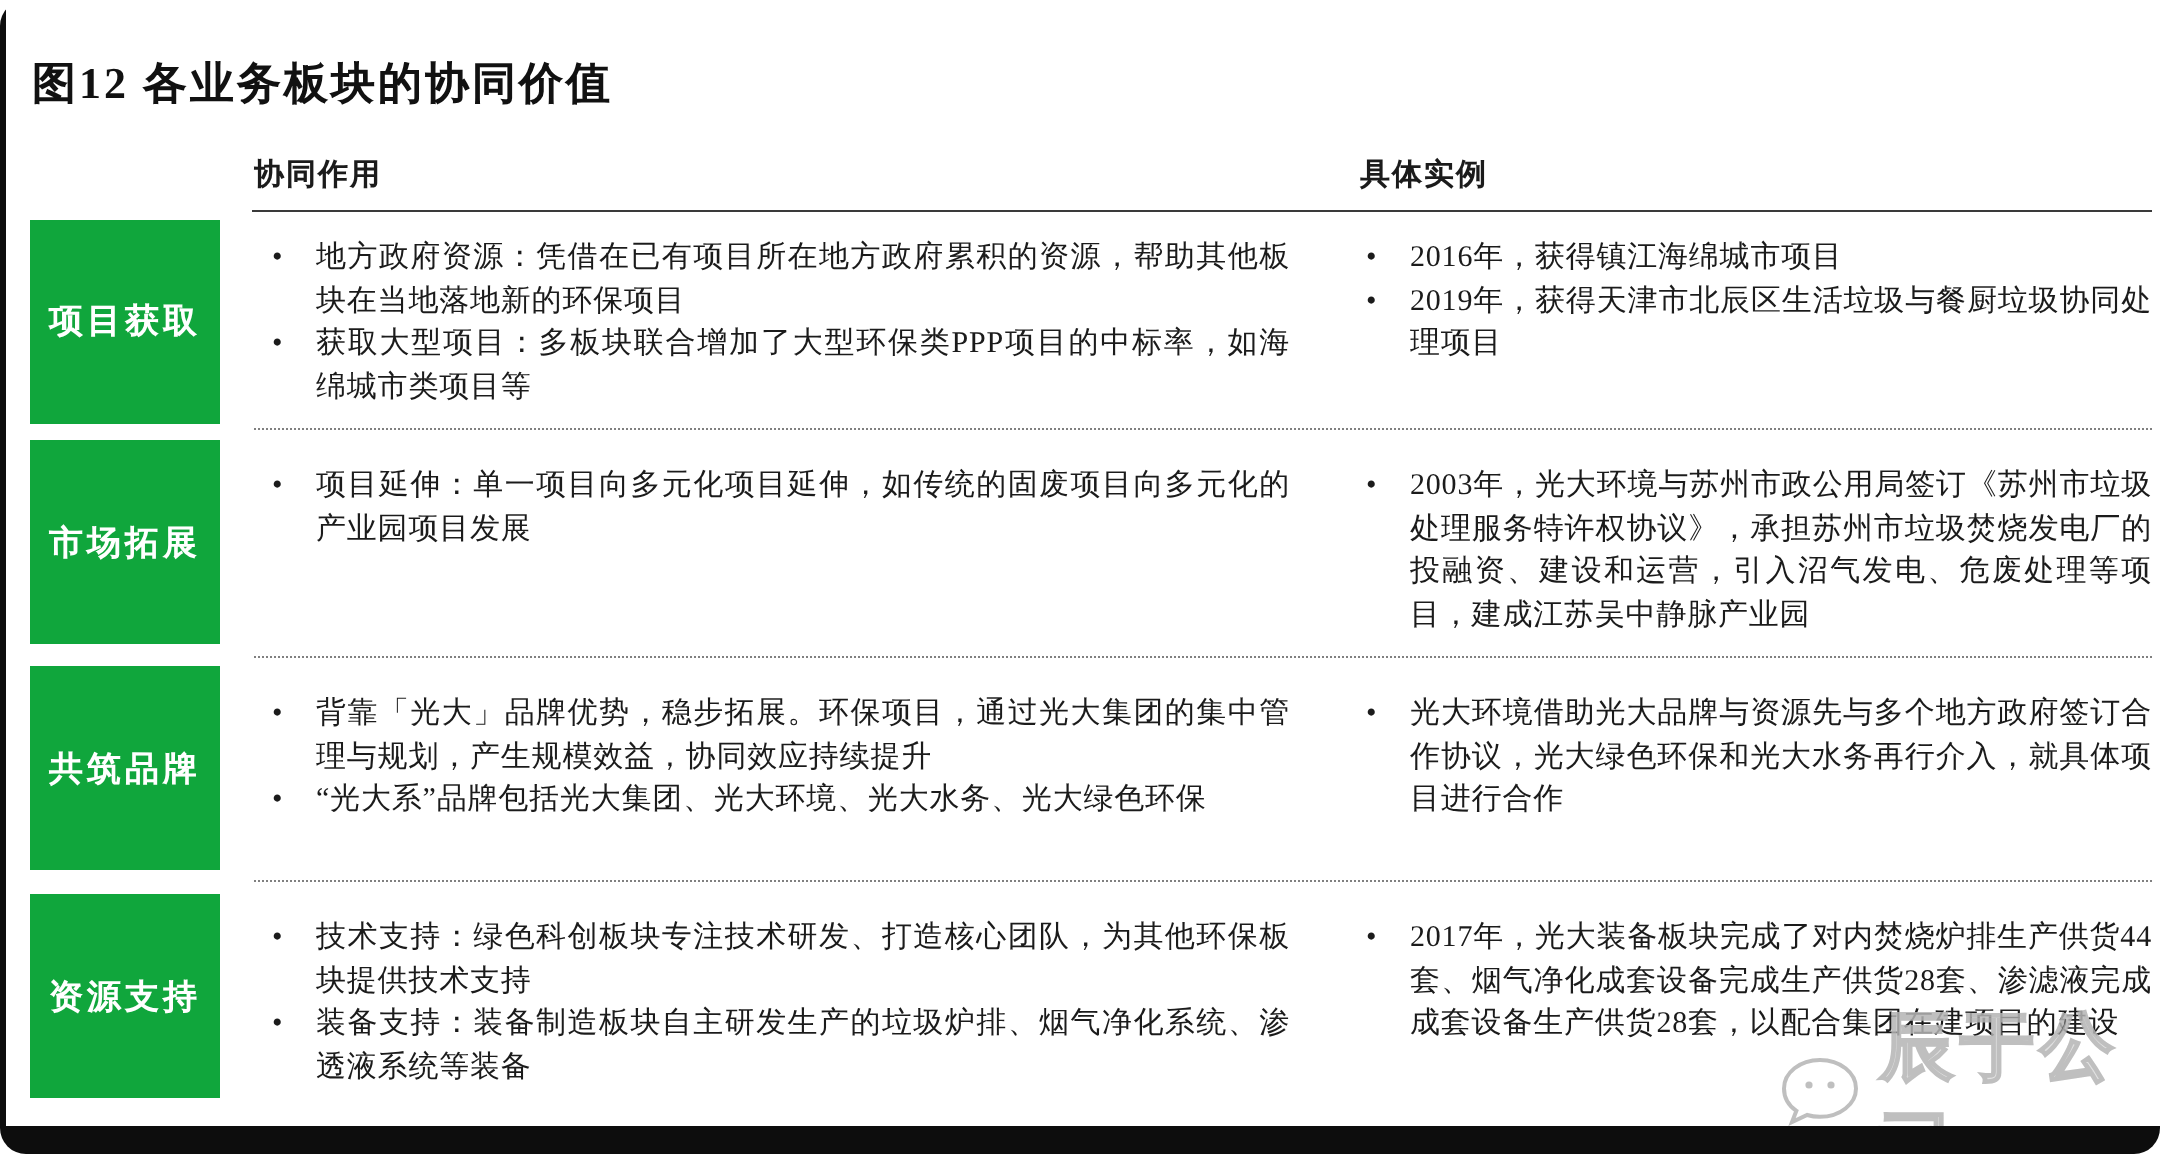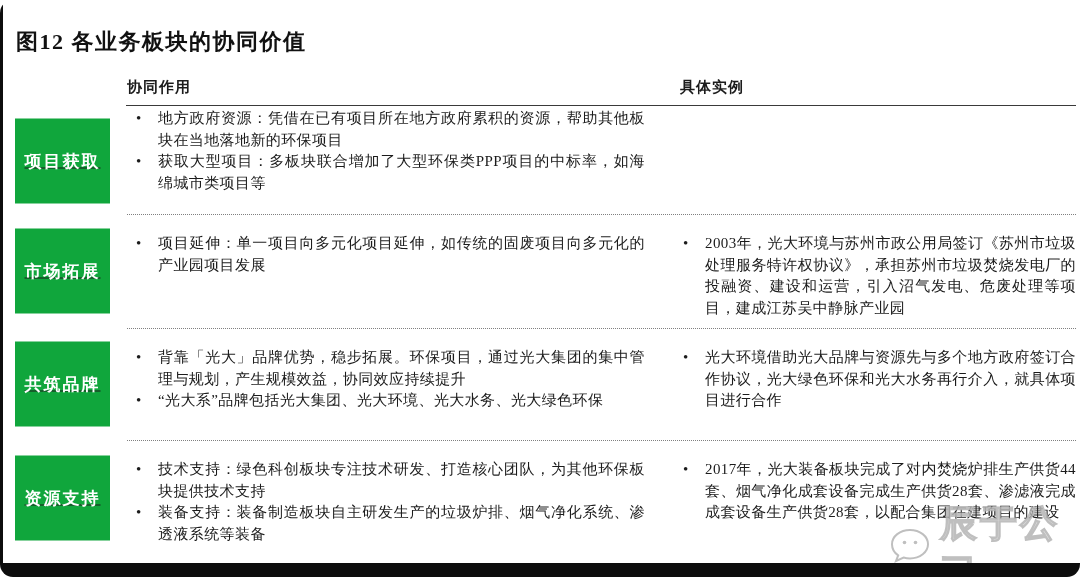--- a/index.html
+++ b/index.html
@@ -23,31 +23,31 @@
   .rows { position:absolute; left:0; top:107px; width:1080px; }
   .row  { position:relative; width:1080px; }
   .row.r1 { height:107px; }
   .row.r2 { height:114px; }
   .row.r3 { height:112px; }
   .row.r4 { height:116px; }
   .sep { position:absolute; left:127px; right:4px; top:0; border-top:1px dotted #808080; }
 
   .label-box {
     position:absolute; left:15px; top:50%; transform:translateY(-50%);
-    width:95px; height:85px; background:var(--accent,#10A63C);
-    display:flex; align-items:center; justify-content:center;text-decoration:underline;
+    width:95px; height:102px; background:var(--accent,#10A63C);
+    display:flex; align-items:center; justify-content:center;
   }
   .label-box span {
     color:#ffffff; font-size:17px; font-weight:bold; letter-spacing:2px;
   }
 
   ul.col { position:absolute; margin:0; padding:0; list-style:none; top:0; }
   .left-col  { left:133px; width:512px; }
   .right-col { left:680px; width:396px; }
-  .r1 ul.col { padding-top:1px; }
+  .r1 ul.col { padding-top:12px; }
   .r2 ul.col, .r3 ul.col, .r4 ul.col { padding-top:19px; }
   ul.col li {
     position:relative; padding-left:25px; font-size:15px; line-height:21.5px;
     letter-spacing:0.4px; text-align:justify;
   }
   ul.col li::before { content:"•"; position:absolute; left:3px; top:0; }
 
   .footer {
     position:absolute; left:17px; top:549px; font-size:9.5px; color:#3f3f3f; letter-spacing:1px;
   }
@@ -76,20 +76,24 @@
 
   <div class="rows">
 
     <section class="row r1">
       <div class="label-box">
         <span>项目获取</span>
       </div>
       <ul class="col left-col">
         <li>地方政府资源：凭借在已有项目所在地方政府累积的资源，帮助其他板块在当地落地新的环保项目</li>
         <li>获取大型项目：多板块联合增加了大型环保类PPP项目的中标率，如海绵城市类项目等</li>
+      </ul>
+      <ul class="col right-col">
+        <li>2016年，获得镇江海绵城市项目</li>
+        <li>2019年，获得天津市北辰区生活垃圾与餐厨垃圾协同处理项目</li>
       </ul>
     </section>
 
     <section class="row r2">
       <div class="sep"></div>
       <div class="label-box">
         <span>市场拓展</span>
       </div>
       <ul class="col left-col">
         <li>项目延伸：单一项目向多元化项目延伸，如传统的固废项目向多元化的产业园项目发展</li>

